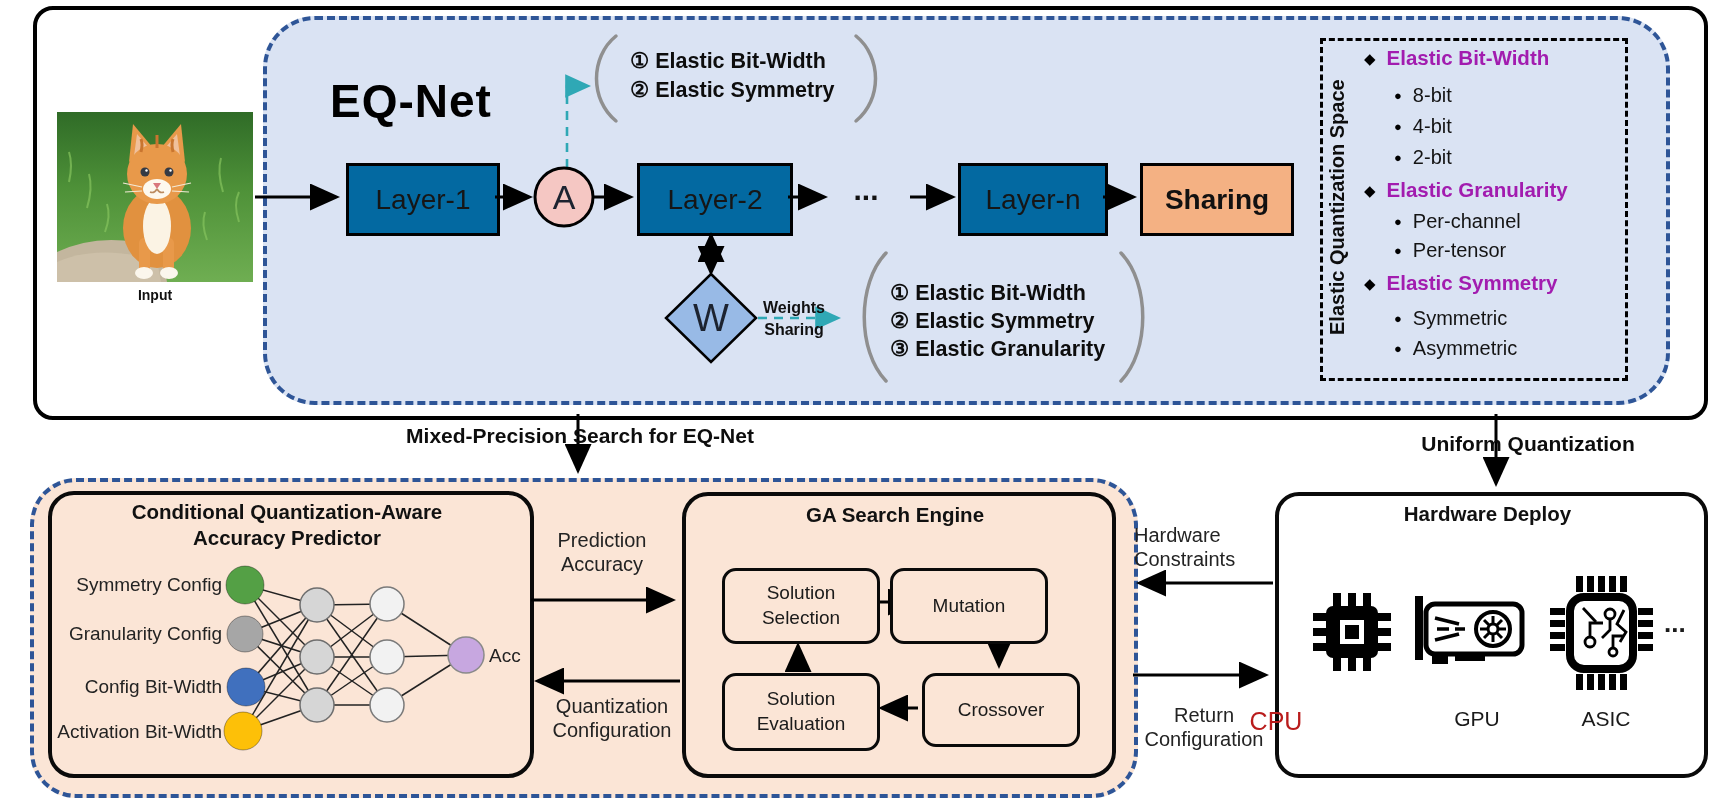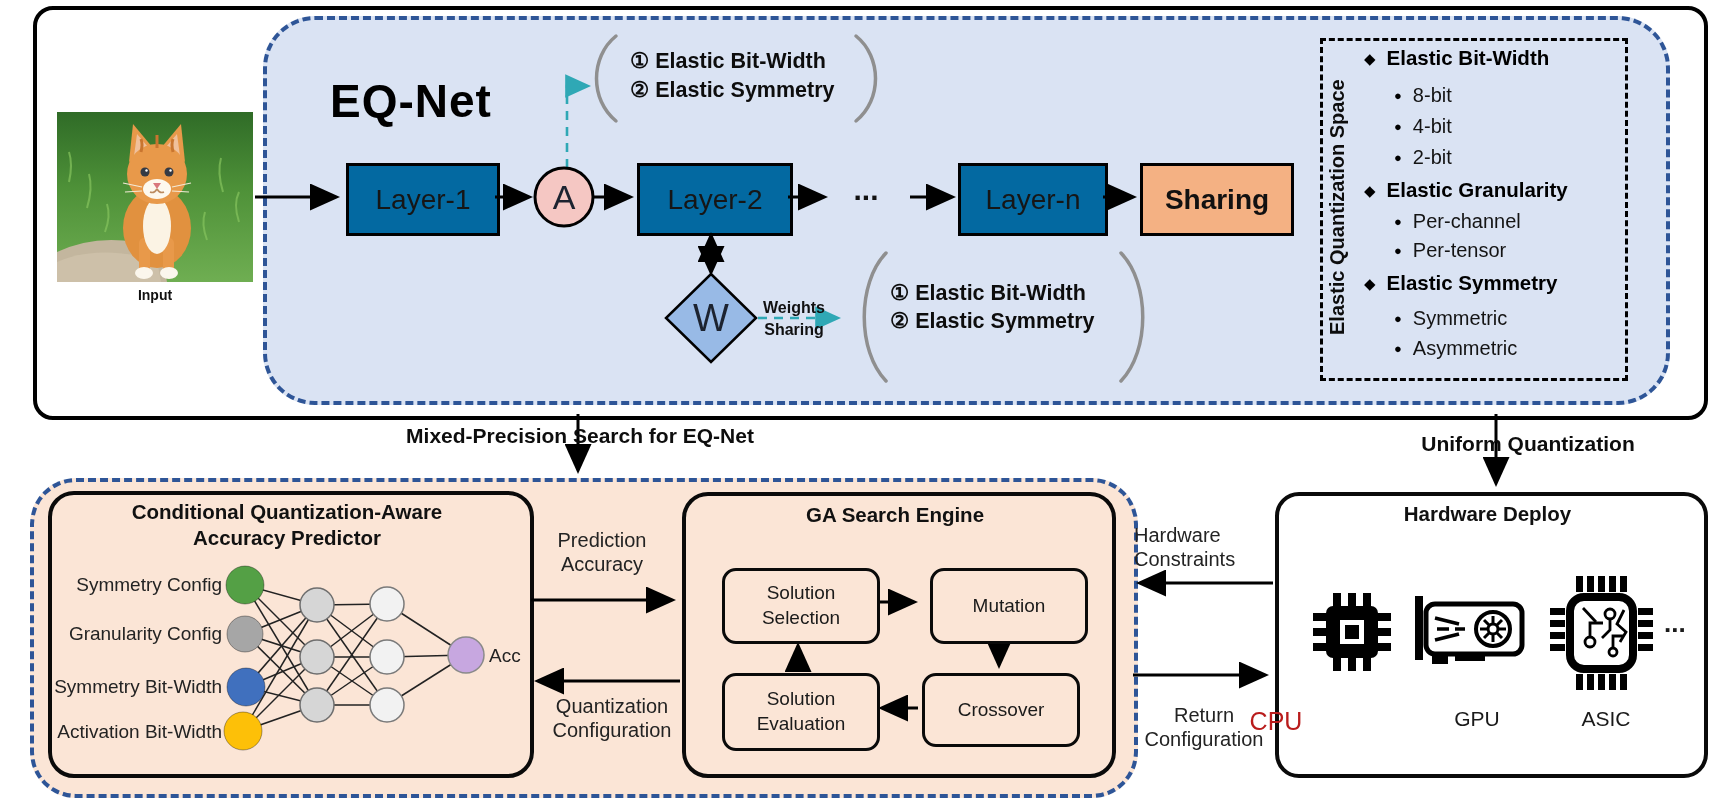--- a/index.html
+++ b/index.html
@@ -26,21 +26,21 @@
           font-size:19px;line-height:1.3;color:#1a1a1a;}
 
   
   .t-title{font-size:46px;font-weight:bold;color:#000;letter-spacing:1px;margin-top:32px;}
   .t-ann{font-size:21.5px;font-weight:bold;color:#0d0d0d;white-space:nowrap;}
   .t-flow{font-size:21px;font-weight:bold;color:#0d0d0d;white-space:nowrap;}
   .t-lab{font-size:20px;color:#232323;line-height:24px;white-space:nowrap;}
   .t-node{font-size:19px;color:#232323;white-space:nowrap;}
   .vtitle{writing-mode:vertical-rl;transform:rotate(180deg);font-weight:bold;font-size:20px;color:#0d0d0d;}
   .eqs-row{position:absolute;display:flex;align-items:center;gap:11px;white-space:nowrap;}
-  .eqs-sec{font-size:20.5px;font-weight:bold;color:#000000;}
+  .eqs-sec{font-size:20.5px;font-weight:bold;color:#a21caf;}
   .eqs-sub{font-size:20px;color:#141414;}
   .bullet-d{font-size:15px;line-height:15px;color:#000;}
   .bullet-c{font-size:13px;line-height:13px;color:#000;}
   svg.overlay{position:absolute;left:0;top:0;z-index:40;pointer-events:none;}
   .txt{position:absolute;z-index:50;}
 </style>
 </head>
 <body>
 
 <div class="canvas">
@@ -122,21 +122,21 @@
 
   <div class="abs black-box" style="left:48px;top:491px;width:478px;height:279px;z-index:30;"></div>
 
   <div class="abs black-box" style="left:682px;top:492px;width:426px;height:278px;z-index:30;"></div>
 
   <div class="abs hw-box" style="left:1275px;top:492px;width:425px;height:278px;z-index:30;"></div>
 
   <div class="abs ga-box center txt" style="left:722px;top:568px;width:152px;height:70px;">
     <span style="width:110px;">Solution Selection</span>
   </div>
-  <div class="abs ga-box center txt" style="left:930px;top:568px;width:152px;height:70px;justify-content:center;">
+  <div class="abs ga-box center txt" style="left:890px;top:568px;width:152px;height:70px;justify-content:center;">
     <span>Mutation</span>
   </div>
   <div class="abs ga-box center txt" style="left:722px;top:673px;width:152px;height:72px;">
     <span style="width:110px;">Solution Evaluation</span>
   </div>
   <div class="abs ga-box center txt" style="left:922px;top:673px;width:152px;height:68px;">
     <span>Crossover</span>
   </div>
 
   <svg class="overlay" width="1713" height="808" viewBox="0 0 1713 808">
@@ -327,20 +327,21 @@
   <div class="txt" style="left:756px;top:298px;width:76px;text-align:center;font-size:16px;font-weight:bold;line-height:19px;">
     <div>Weights</div>
     <div style="margin-top:3px;">Sharing</div>
   </div>
 
   <div class="txt t-ann" style="left:630px;top:48px;">① Elastic Bit-Width</div>
   <div class="txt t-ann" style="left:630px;top:77px;">② Elastic Symmetry</div>
 
   <div class="txt t-ann" style="left:890px;top:280px;">① Elastic Bit-Width</div>
   <div class="txt t-ann" style="left:890px;top:308px;">② Elastic Symmetry</div>
+  <div class="txt t-ann" style="left:890px;top:336px;">③ Elastic Granularity</div>
 
   <div class="txt vtitle center" style="left:1326px;top:42px;height:330px;">Elastic Quantization Space</div>
 
   <div class="txt eqs-row" style="left:1364px;top:46px;">
     <span class="bullet-d">◆</span>
     <span class="eqs-sec">Elastic Bit-Width</span>
   </div>
   <div class="txt eqs-row" style="left:1394px;top:84px;">
     <span class="bullet-c">●</span>
     <span class="eqs-sub">8-bit</span>
@@ -379,21 +380,21 @@
   </div>
 
   <div class="txt t-flow center" style="left:380px;top:424px;width:400px;">Mixed-Precision Search for EQ-Net</div>
   <div class="txt t-flow center" style="left:1398px;top:432px;width:260px;">Uniform Quantization</div>
 
   <div class="txt bold center" style="left:58px;top:500px;width:458px;font-size:20.5px;">Conditional Quantization-Aware</div>
   <div class="txt bold center" style="left:58px;top:526px;width:458px;font-size:20.5px;">Accuracy Predictor</div>
 
   <div class="txt t-node" style="left:54px;top:574px;width:168px;text-align:right;">Symmetry Config</div>
   <div class="txt t-node" style="left:54px;top:623px;width:168px;text-align:right;">Granularity Config</div>
-  <div class="txt t-node" style="left:54px;top:676px;width:168px;text-align:right;">Symmetry Bit-Width</div>
+  <div class="txt t-node" style="left:54px;top:676px;width:168px;text-align:right;">Config Bit-Width</div>
   <div class="txt t-node" style="left:38px;top:721px;width:184px;text-align:right;">Activation Bit-Width</div>
 
   <div class="txt t-node" style="left:489px;top:645px;">Acc</div>
 
   <div class="txt bold center" style="left:682px;top:503px;width:426px;font-size:20.5px;">GA Search Engine</div>
 
   <div class="txt" style="left:522px;top:528px;width:160px;text-align:center;">
     <div class="t-lab">Prediction</div>
     <div class="t-lab">Accuracy</div>
   </div>

